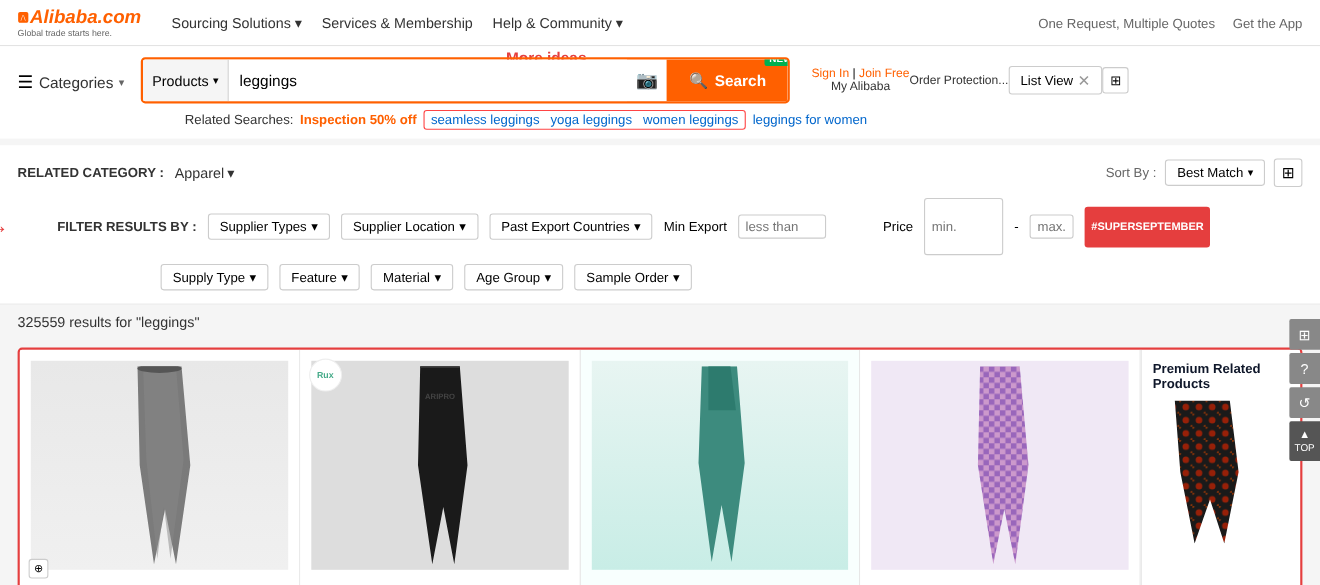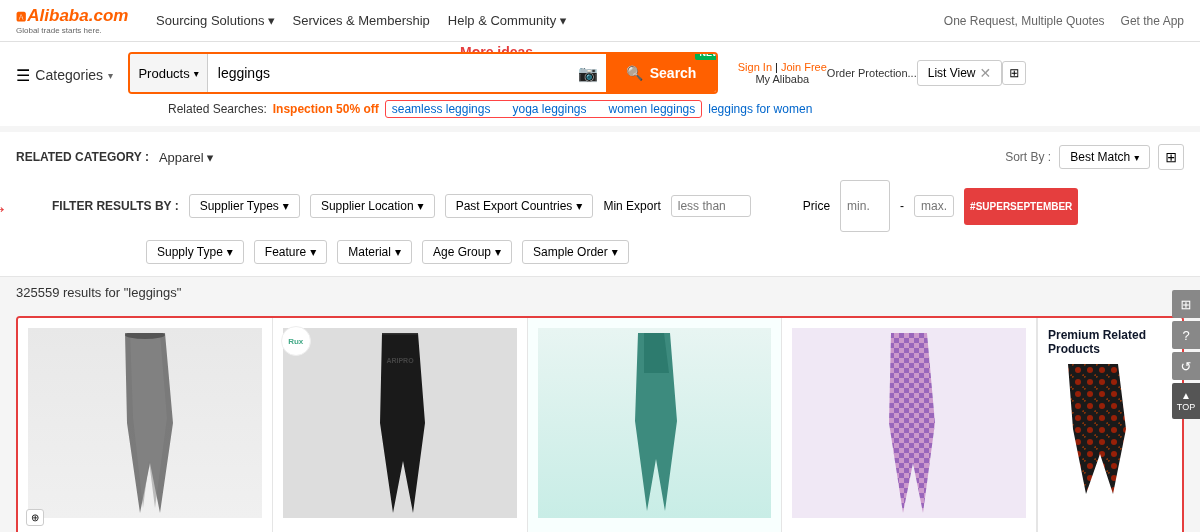--- a/index.html
+++ b/index.html
@@ -69,21 +69,21 @@
     </div>
     <div style="border:1px solid #ccc;border-radius:3px;padding:4px 6px;cursor:pointer;display:flex;gap:2px;">
       <span style="font-size:12px;">⊞</span>
     </div>
   </div>
 
   
   <div style="display:flex;align-items:center;gap:6px;padding:6px 0 8px 152px;font-size:12px;">
     <span style="color:#333;">Related Searches:</span>
     <span style="color:#ff6000;font-weight:bold;cursor:pointer;">Inspection 50% off</span>
-    <div style="border:1.5px solid #ff4444;border-radius:3px;padding:1px 6px;display:flex;gap:22px;">
+    <div style="border:1.5px solid #ff4444;border-radius:3px;padding:1px 6px;display:flex;gap:10px;">
       <span style="color:#0066cc;cursor:pointer;">seamless leggings</span>
       <span style="color:#0066cc;cursor:pointer;">yoga leggings</span>
       <span style="color:#0066cc;cursor:pointer;">women leggings</span>
     </div>
     <span style="color:#0066cc;cursor:pointer;">leggings for women</span>
   </div>
 </div>
 
 <div style="background:#fff;margin-top:6px;padding:12px 16px;border-bottom:1px solid #e5e5e5;">
 
@@ -105,21 +105,21 @@
 
   <div style="display:flex;align-items:center;gap:10px;margin-bottom:8px;position:relative;">
     <span style="position:absolute;left:-28px;color:#e53e3e;font-size:20px;">→</span>
     <span style="font-weight:bold;font-size:12px;color:#333;min-width:120px;text-align:right;padding-left:36px;">FILTER RESULTS BY :</span>
     <button style="border:1px solid #ccc;background:#fff;border-radius:3px;padding:4px 10px;font-size:12px;cursor:pointer;display:flex;align-items:center;gap:4px;">Supplier Types <span>▾</span></button>
     <button style="border:1px solid #ccc;background:#fff;border-radius:3px;padding:4px 10px;font-size:12px;cursor:pointer;display:flex;align-items:center;gap:4px;">Supplier Location <span>▾</span></button>
     <button style="border:1px solid #ccc;background:#fff;border-radius:3px;padding:4px 10px;font-size:12px;cursor:pointer;display:flex;align-items:center;gap:4px;">Past Export Countries <span>▾</span></button>
     <span style="font-size:12px;">Min Export</span>
     <input type="text" placeholder="less than" style="border: 1px solid rgb(204, 204, 204); border-radius: 3px; padding: 3px 6px; width: 80px; font-size: 12px;">
     <span style="font-size:12px;padding-left:42px;">Price</span>
-    <input type="text" placeholder="min." style="border: 1px solid rgb(204, 204, 204); border-radius: 3px; padding: 18px 6px; width: 50px; font-size: 12px;">
+    <input type="text" placeholder="min." style="border: 1px solid rgb(204, 204, 204); border-radius: 3px; padding: 18px 6px; width: 72px; font-size: 12px;">
     <span style="font-size:12px;">-</span>
     <input type="text" placeholder="max." style="border: 1px solid rgb(204, 204, 204); border-radius: 3px; padding: 3px 6px; width: 40px; font-size: 12px;">
     <span style="background:#e53e3e;color:#fff;font-size:10px;font-weight:bold;padding:13px 6px;border-radius:3px;cursor:pointer;">#SUPERSEPTEMBER</span>
   </div>
 
   <div style="display:flex;align-items:center;gap:10px;padding-left:130px;">
     <button style="border:1px solid #ccc;background:#fff;border-radius:3px;padding:4px 10px;font-size:12px;cursor:pointer;display:flex;align-items:center;gap:4px;">Supply Type <span>▾</span></button>
     <button style="border:1px solid #ccc;background:#fff;border-radius:3px;padding:4px 10px;font-size:12px;cursor:pointer;display:flex;align-items:center;gap:4px;">Feature <span>▾</span></button>
     <button style="border:1px solid #ccc;background:#fff;border-radius:3px;padding:4px 10px;font-size:12px;cursor:pointer;display:flex;align-items:center;gap:4px;">Material <span>▾</span></button>
     <button style="border:1px solid #ccc;background:#fff;border-radius:3px;padding:4px 10px;font-size:12px;cursor:pointer;display:flex;align-items:center;gap:4px;">Age Group <span>▾</span></button>

